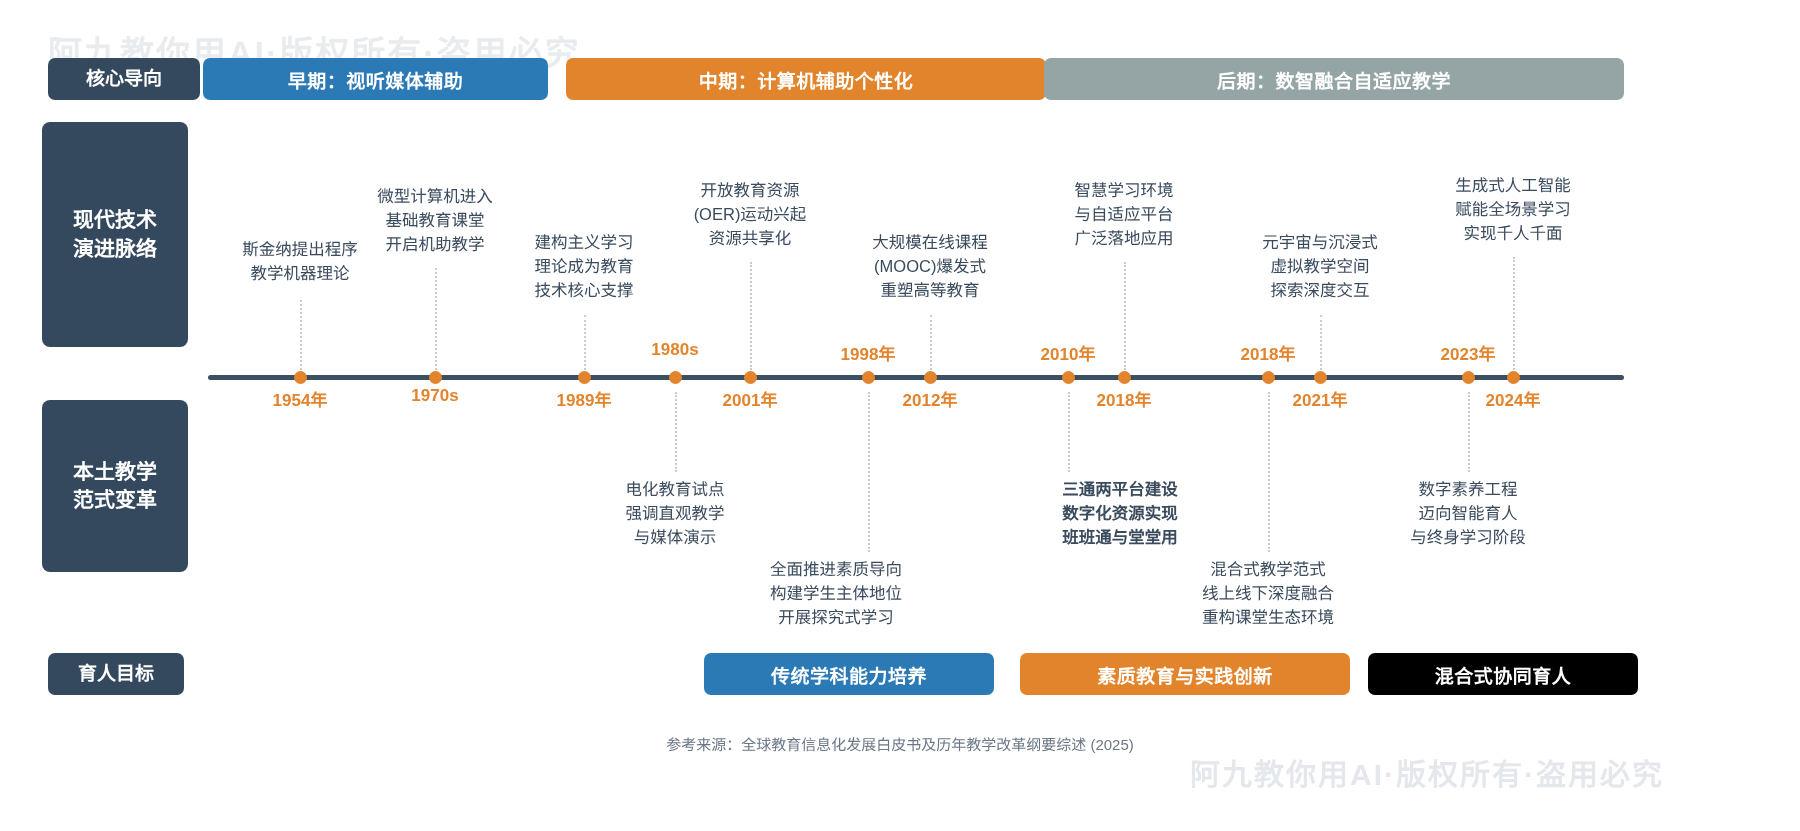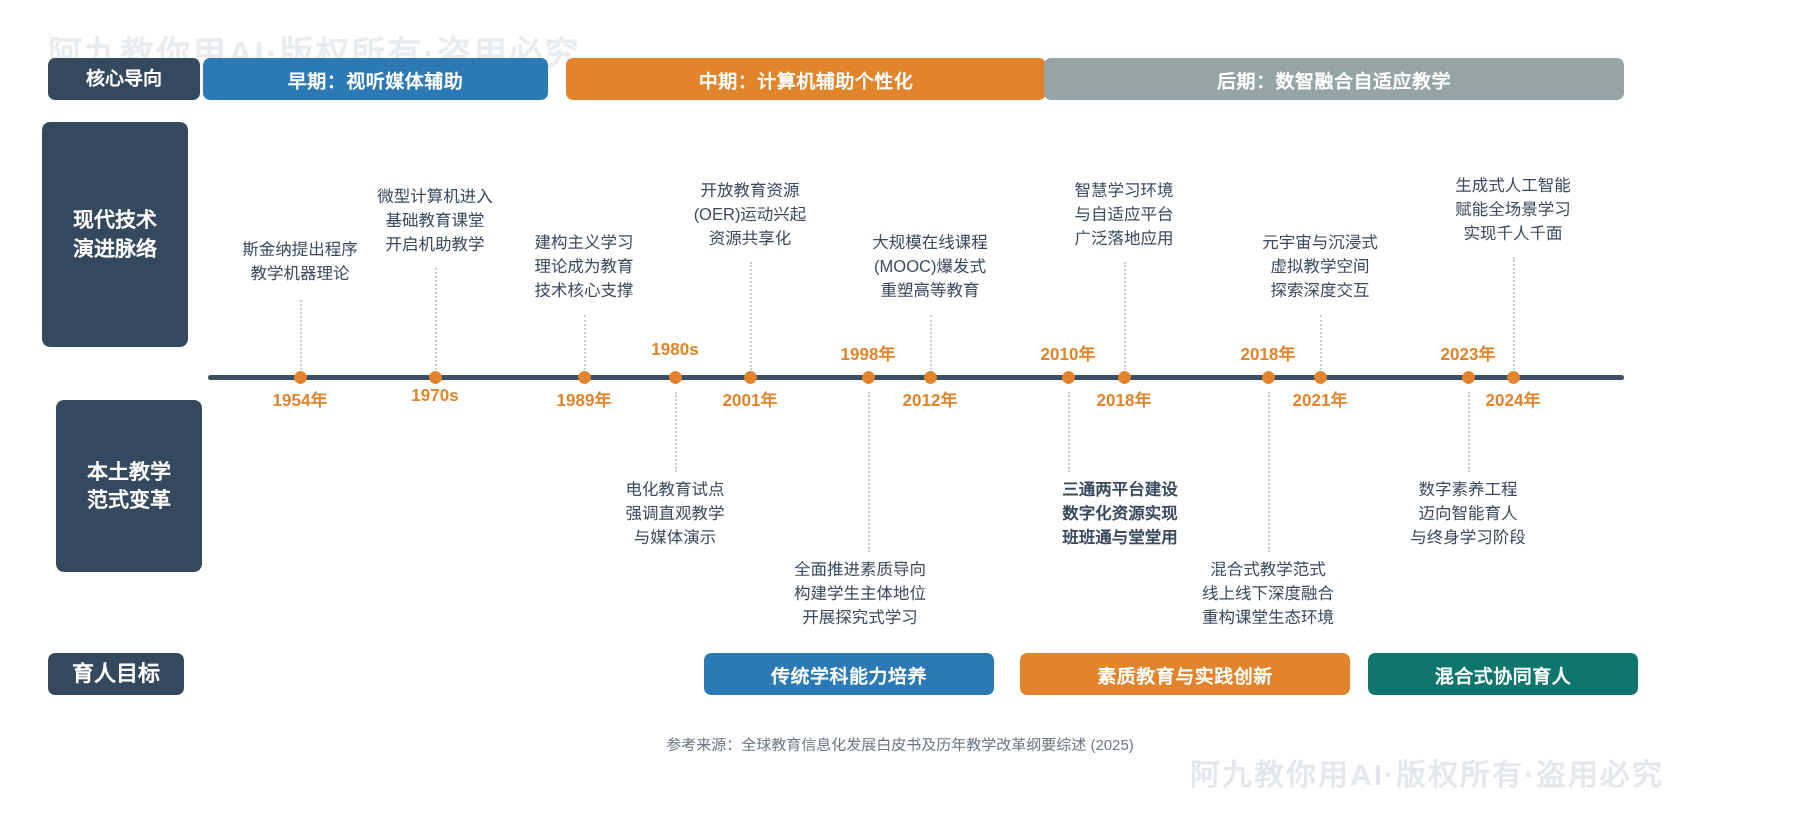--- a/index.html
+++ b/index.html
@@ -61,28 +61,28 @@
     width: 152px; height: 42px;
     font-size: 19px;
     border-radius: 7px;
   }
   .rail-tech {
     left: 42px;  top: 122px;
     width: 146px; height: 225px;
     font-size: 21px;
   }
   .rail-local {
-    left: 56px;  top: 400px;
+    left: 42px;  top: 400px;
     width: 146px; height: 172px;
     font-size: 21px;
   }
   .rail-goal {
     left: 48px;  top: 653px;
     width: 136px; height: 42px;
-    font-size: 22px;
+    font-size: 19px;
     border-radius: 7px;
   }
 
   
   .phase {
     position: absolute;
     top: 58px;
     height: 42px;
     border-radius: 7px;
     color: #ffffff;
@@ -199,21 +199,21 @@
   <div class="rail rail-goal">育人目标</div>
 
   <div id="phase-layer">
       <div class="phase" style="left: 203px; width: 345px; background: rgb(43, 122, 181);">早期：视听媒体辅助</div>
       <div class="phase" style="left: 566px; width: 480px; background: rgb(226, 132, 44);">中期：计算机辅助个性化</div>
       <div class="phase" style="left: 1044px; width: 580px; background: rgb(149, 165, 165);">后期：数智融合自适应教学</div>
     </div>
   <div id="goal-layer">
       <div class="goal" style="left: 704px; width: 290px; background: rgb(43, 122, 181);">传统学科能力培养</div>
       <div class="goal" style="left: 1020px; width: 330px; background: rgb(226, 132, 44);">素质教育与实践创新</div>
-      <div class="goal" style="left: 1368px; width: 270px; background: #0f766e;">混合式协同育人</div>
+      <div class="goal" style="left: 1368px; width: 270px; background: #000000;">混合式协同育人</div>
     </div>
   <div id="leader-layer">
       <div class="leader" style="left: 300px; top: 300px; height: 70px;"></div>
       <div class="leader" style="left: 435px; top: 268px; height: 102px;"></div>
       <div class="leader" style="left: 584px; top: 315px; height: 55px;"></div>
       <div class="leader" style="left: 750px; top: 262px; height: 108px;"></div>
       <div class="leader" style="left: 930px; top: 315px; height: 55px;"></div>
       <div class="leader" style="left: 1124px; top: 262px; height: 108px;"></div>
       <div class="leader" style="left: 1320px; top: 315px; height: 55px;"></div>
       <div class="leader" style="left: 1513px; top: 257px; height: 113px;"></div>
@@ -261,21 +261,21 @@
       <div class="event" style="left: 1513px; top: 174px;">
         <span>生成式人工智能</span>
         <span>赋能全场景学习</span>
         <span>实现千人千面</span>
       </div>
       <div class="event" style="left: 675px; top: 478px;">
         <span>电化教育试点</span>
         <span>强调直观教学</span>
         <span>与媒体演示</span>
       </div>
-      <div class="event" style="left: 860px; top: 558px;">
+      <div class="event" style="left: 836px; top: 558px;">
         <span>全面推进素质导向</span>
         <span>构建学生主体地位</span>
         <span>开展探究式学习</span>
       </div>
       <div class="event" style="left: 1120px; top: 478px; font-weight: bold;">
         <span>三通两平台建设</span>
         <span>数字化资源实现</span>
         <span>班班通与堂堂用</span>
       </div>
       <div class="event" style="left: 1268px; top: 558px;">

